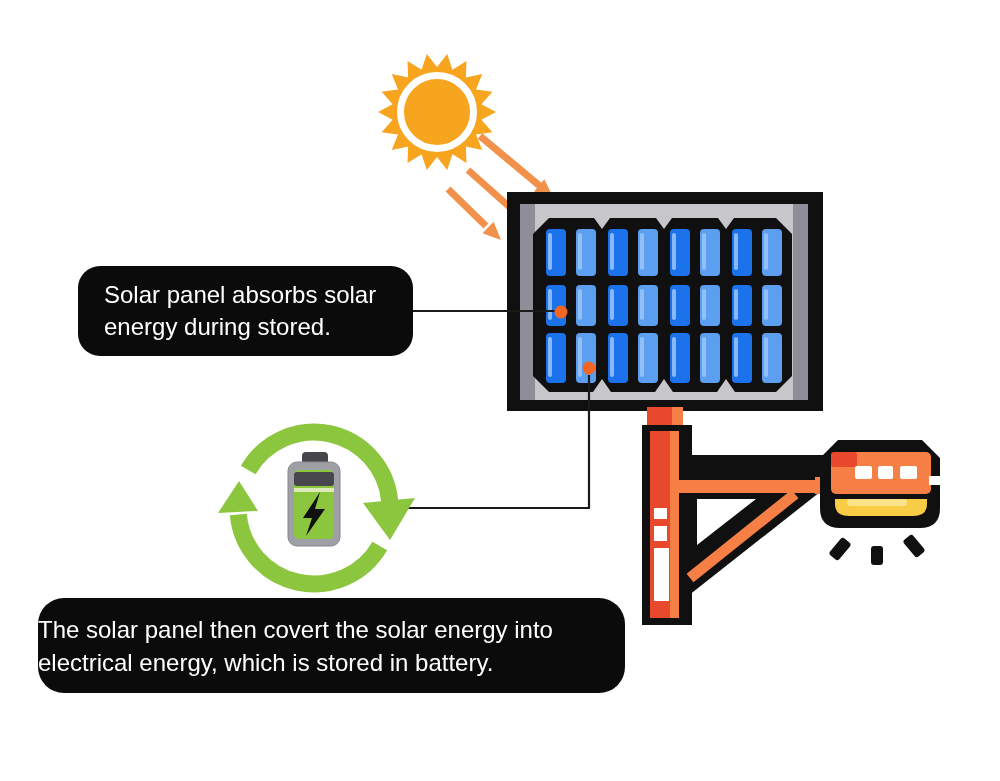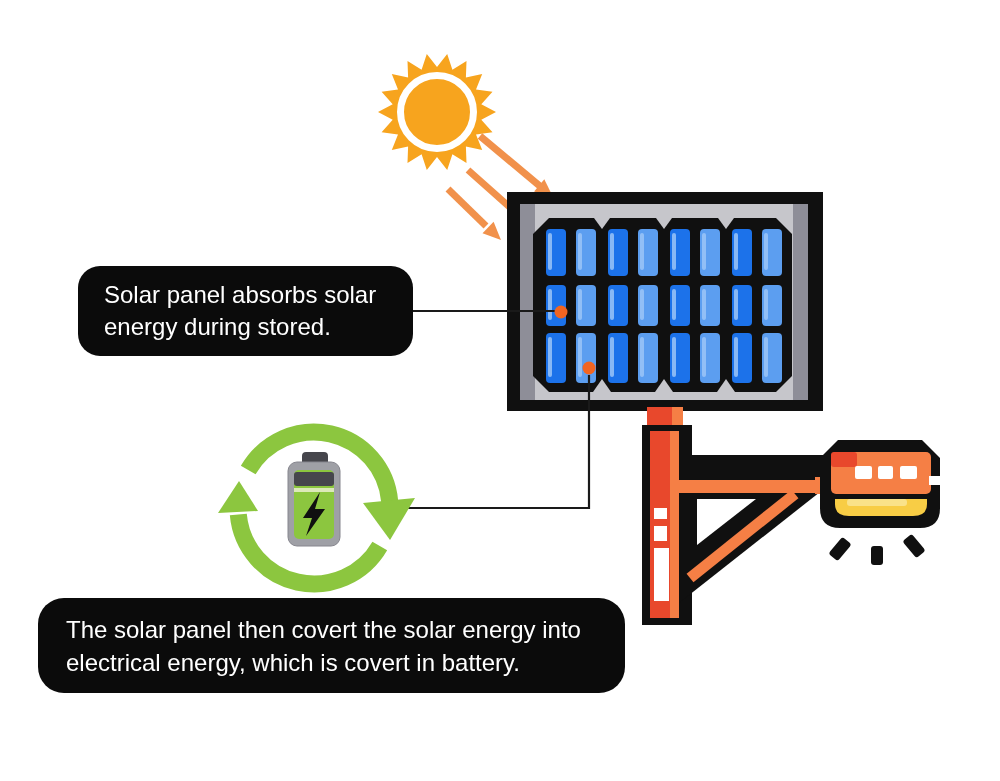--- a/index.html
+++ b/index.html
@@ -13,21 +13,21 @@
     display:flex;flex-direction:column;justify-content:center;
     box-sizing:border-box;
   }
   .callout span{display:block;white-space:nowrap;}
   #callout-absorb{
     left:78px;top:266px;width:335px;height:90px;border-radius:22px;
     padding-left:26px;font-size:24px;line-height:32px;
   }
   #callout-convert{
     left:38px;top:598px;width:587px;height:95px;border-radius:26px;
-    padding-left:28px;font-size:24px;line-height:33px;
+    font-size:24px;line-height:33px;
   }
 </style>
 </head>
 <body>
 
 <div id="stage">
 
   <svg id="artwork" width="1000" height="781" viewBox="0 0 1000 781">
 
     <g>
@@ -180,16 +180,16 @@
     <circle cx="589" cy="368" r="6.5" style="fill:var(--connector-dot-orange)"></circle>
   </svg>
 
   <div class="callout" id="callout-absorb">
     <span>Solar panel absorbs solar</span>
     <span>energy during stored.</span>
   </div>
 
   <div class="callout" id="callout-convert">
     <span>The solar panel then covert the solar energy into</span>
-    <span>electrical energy, which is covert in battery.</span>
+    <span>electrical energy, which is stored in battery.</span>
   </div>
 
 </div>
 
 </body></html>

